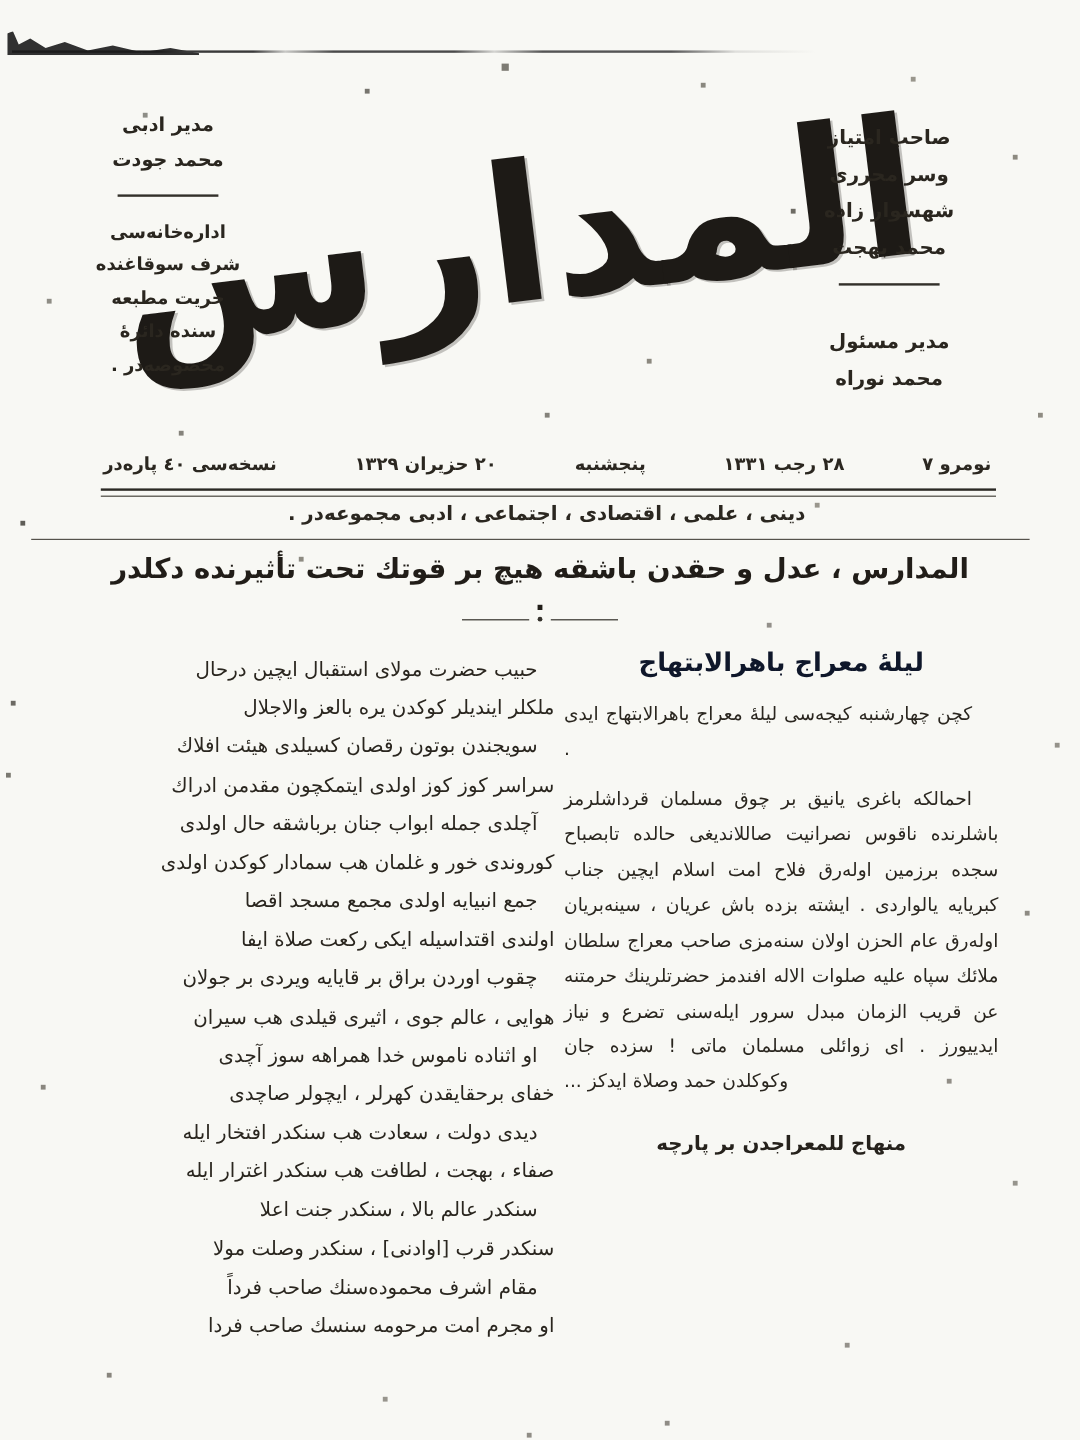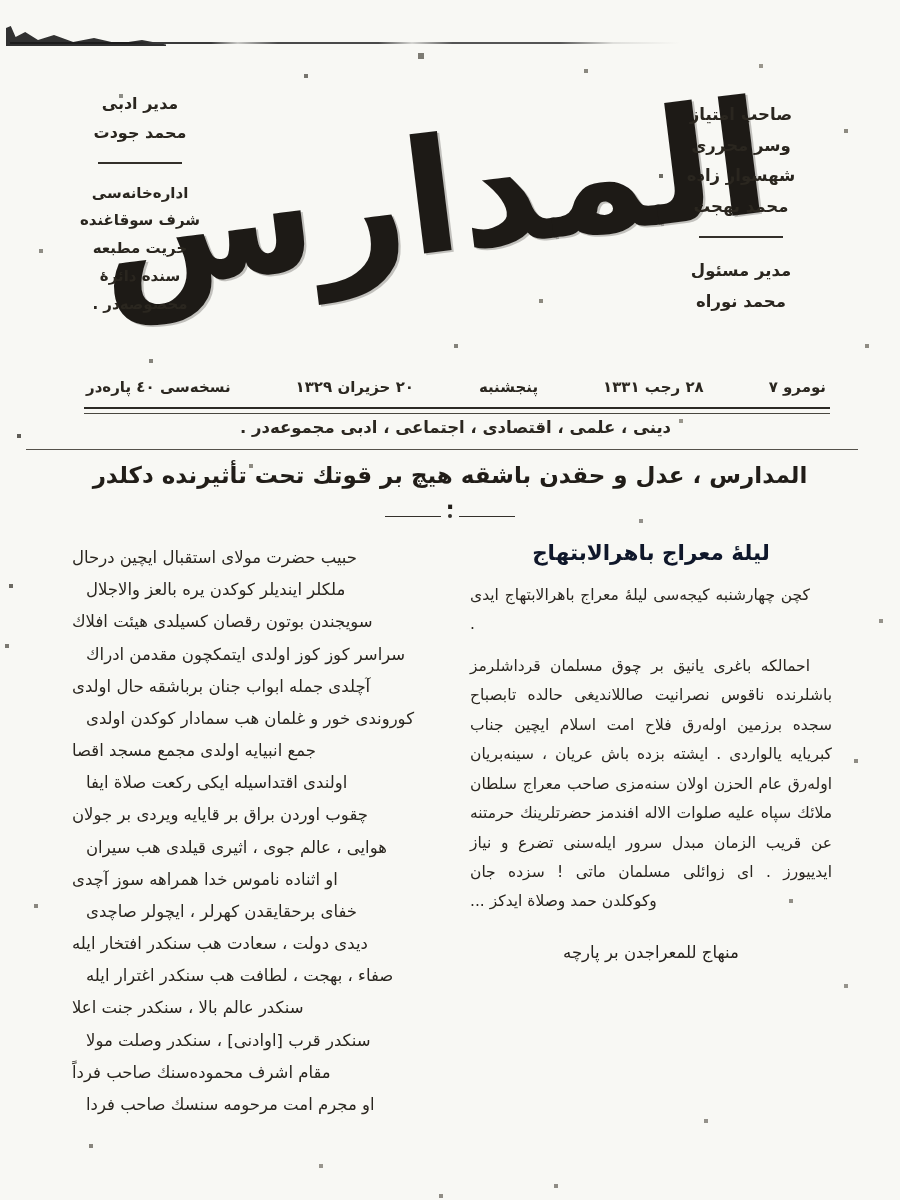--- a/index.html
+++ b/index.html
@@ -45,21 +45,21 @@
     font-size:158px;font-weight:bold;line-height:1;
     transform:translateX(-18px) rotate(-7deg);
     letter-spacing:-4px;color:#1d1a16;
     text-shadow:2px 2px 0 rgba(30,27,22,.25);
     direction:rtl;white-space:nowrap;
   }
   .mast-block{position:absolute;text-align:center;direction:rtl;color:#2a261f;}
   .mast-right{right:70px;top:100px;width:178px;font-size:16.5px;line-height:1.85;font-weight:600;}
   .mast-left{left:64px;top:90px;width:152px;font-size:16px;line-height:1.8;font-weight:600;}
   .mast-left .mast-bottom{font-size:15px;line-height:1.85;margin-top:16px;}
-  .mast-right .mast-bottom{margin-top:18px;}
+  .mast-right .mast-bottom{margin-top:32px;}
   .mast-rule{border-top:2.5px solid #33302a;width:84px;margin:14px auto 0;}
   
   .dateline{
     position:absolute;left:86px;right:74px;top:378px;
     display:flex;justify-content:space-between;align-items:baseline;
     direction:rtl;font-size:15px;font-weight:700;color:#2b2720;white-space:nowrap;
   }
   .double-rule{position:absolute;left:84px;right:70px;top:407px;height:4px;
     border-top:2.5px solid #2c2a25;border-bottom:1.5px solid #4a4840;}
   .subtitle{position:absolute;left:11px;right:0;top:418px;text-align:center;direction:rtl;
@@ -72,23 +72,23 @@
   .orn-line{width:56px;border-top:1.8px solid #34312b;}
   .orn-dot{width:4px;height:4px;border-radius:50%;background:#34312b;}
   
   .columns{position:absolute;left:78px;right:68px;top:538px;bottom:60px;
     display:flex;direction:rtl;gap:16px;}
   .col-article{width:362px;flex:0 0 auto;direction:rtl;}
   .col-poem{flex:1 1 auto;direction:rtl;padding-top:4px;}
   .article-headline{text-align:center;font-size:21.5px;font-weight:700;margin:2px 0 16px;color:#0f172a;}
   .article p{margin:12px 0 2px;font-size:15.5px;line-height:1.9;text-align:justify;text-align-last:left;
     text-indent:22px;color:#2a261f;}
-  .article-subheading{text-align:center;font-size:16.5px;font-weight:400;margin:26px 0 20px;color:#26221c;}
+  .article-subheading{text-align:center;font-size:16.5px;font-weight:700;margin:26px 0 20px;color:#26221c;}
   .couplet-line{text-align:center;font-size:16px;line-height:2.05;color:#2a261f;}
-  .poem-line{text-align:left;font-size:16.5px;line-height:1.95;white-space:nowrap;color:#2a261f;}
+  .poem-line{text-align:right;font-size:16.5px;line-height:1.95;white-space:nowrap;color:#2a261f;}
   .poem-line:nth-child(odd){transform:translateX(-6px);}
   .poem-line:nth-child(even){transform:translateX(8px);}
 </style>
 </head>
 <body>
 
 <div class="page">
 
   <div class="scan-smudge"></div>
   <div class="scan-line"></div>

